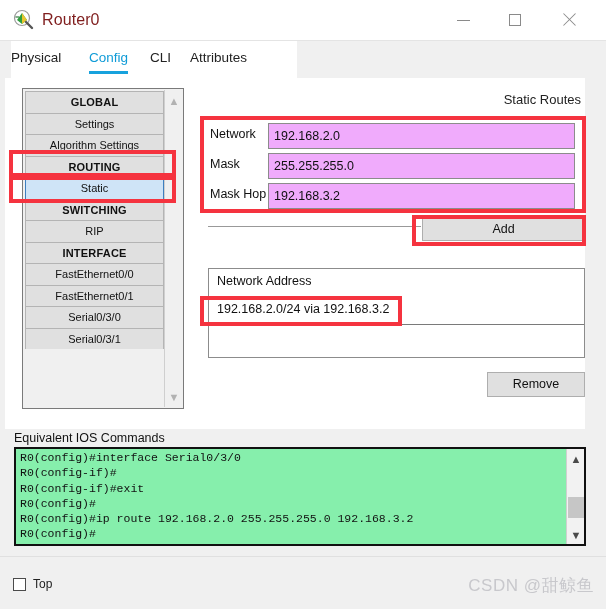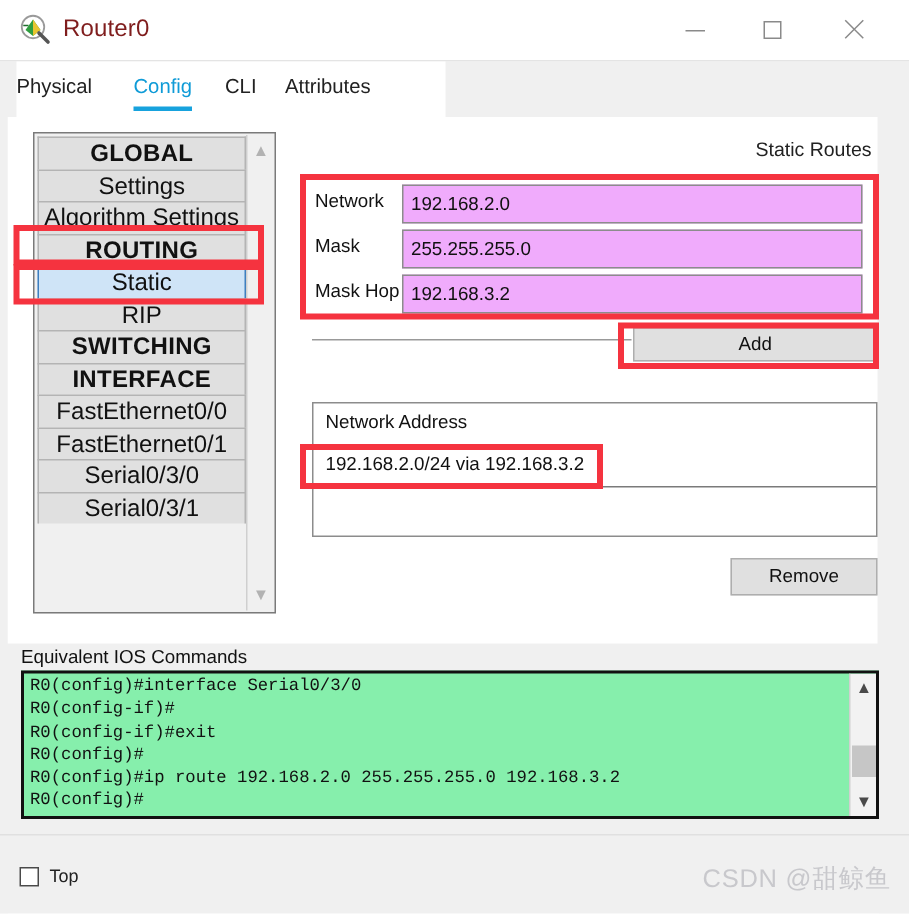--- a/index.html
+++ b/index.html
@@ -134,21 +134,21 @@
   .side-list {
     position: absolute;
     left: 2px; top: 2px;
     width: 139px;
     bottom: 2px;
   }
   .side-item {
     height: 21.5px;
     line-height: 21.5px;
     text-align: center;
-    font-size: 16px;
+    font-size: 11px;
     color: #111111;
     background: #e0e0e0;
     border: 1px solid #b4b4b4;
     border-bottom: none;
     box-sizing: border-box;
     overflow: hidden;
     white-space: nowrap;
   }
   .side-item.hdr {
     font-weight: bold;
@@ -419,22 +419,22 @@
 
   <div class="content">
 
     <div class="sidebar">
       <div class="side-list">
         <div class="side-item hdr">GLOBAL</div>
         <div class="side-item">Settings</div>
         <div class="side-item">Algorithm Settings</div>
         <div class="side-item hdr">ROUTING</div>
         <div class="side-item sel">Static</div>
+        <div class="side-item hdr">SWITCHING</div>
         <div class="side-item">RIP</div>
-        <div class="side-item hdr">SWITCHING</div>
         <div class="side-item hdr">INTERFACE</div>
         <div class="side-item">FastEthernet0/0</div>
         <div class="side-item">FastEthernet0/1</div>
         <div class="side-item">Serial0/3/0</div>
         <div class="side-item">Serial0/3/1</div>
       </div>
       <div class="side-scroll">
         <div class="side-arrow up">▲</div>
         <div class="side-arrow down">▼</div>
       </div>

